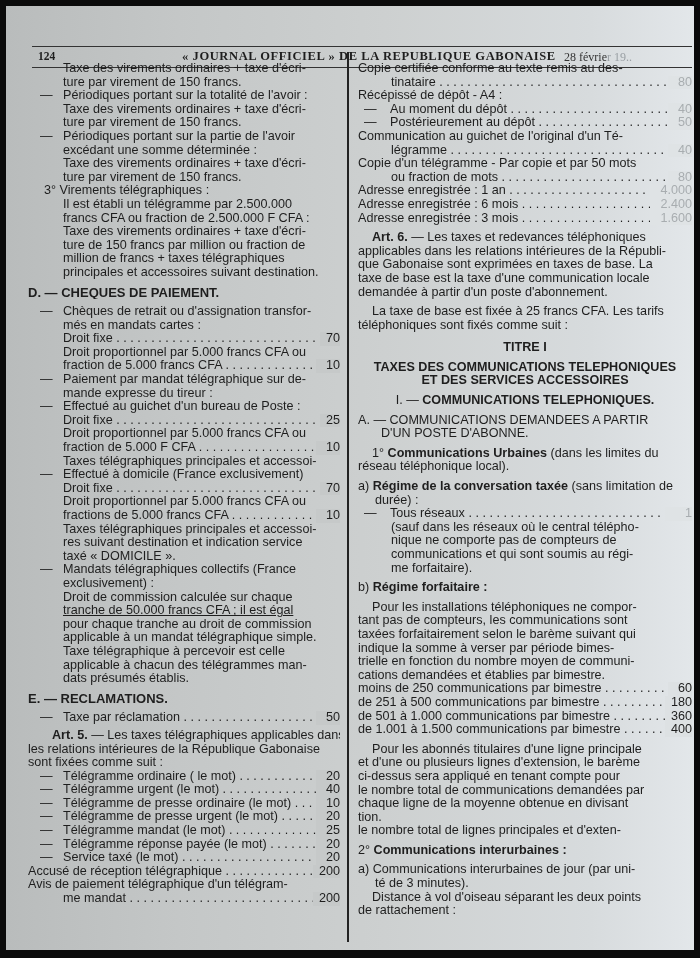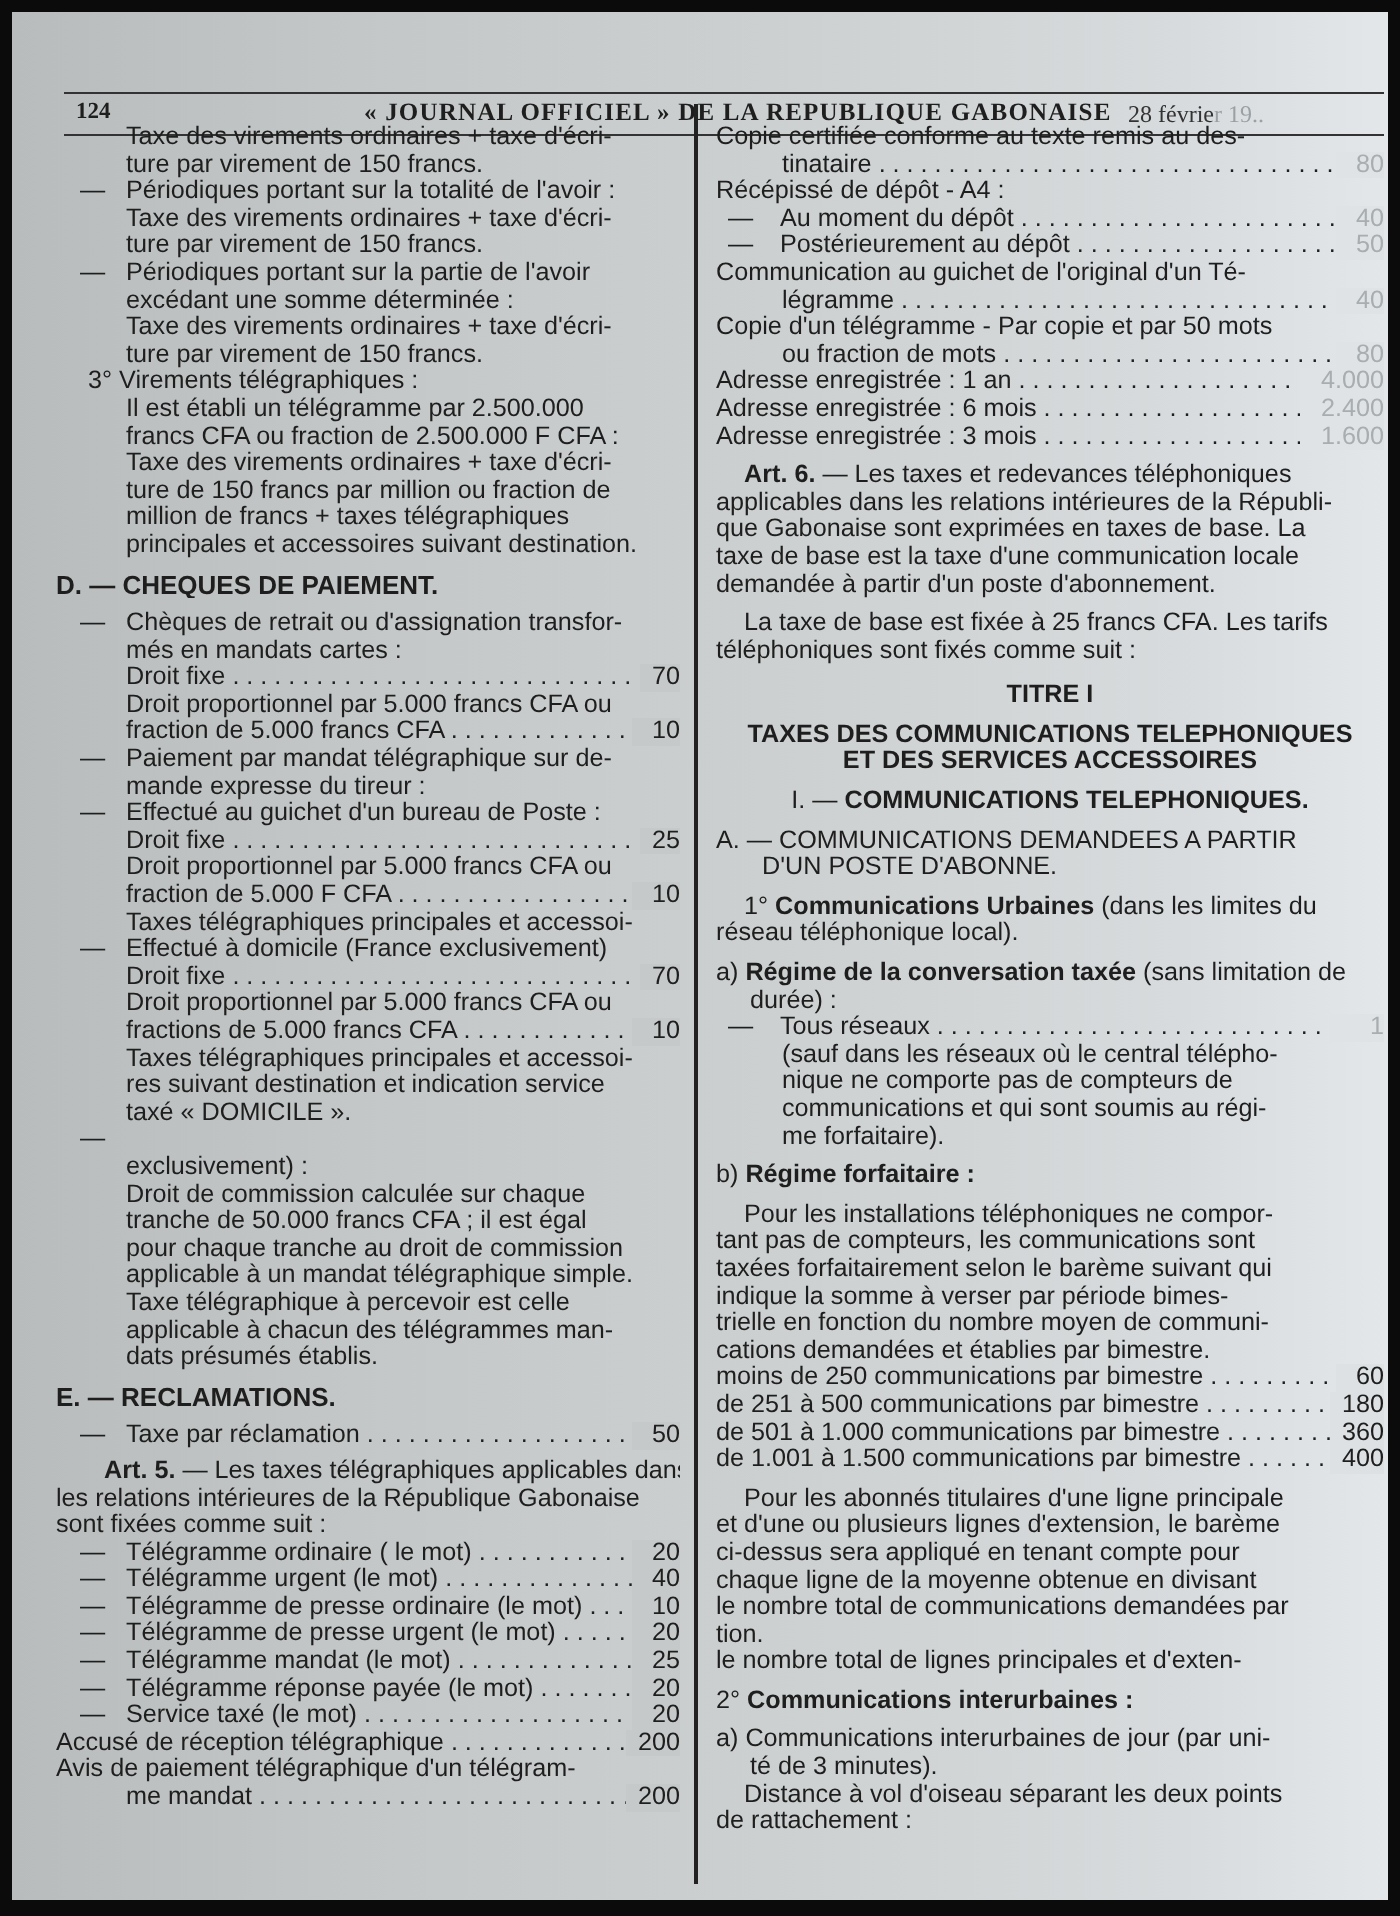--- a/index.html
+++ b/index.html
@@ -85,24 +85,24 @@
     <div class="line ind1" style="overflow: hidden;">Droit proportionnel par 5.000 francs CFA ou</div>
     <div class="line ind1" style="overflow: hidden;"><span>fraction de 5.000 F CFA</span> <span>. . . . . . . . . . . . . . . . . . . . . . . . . . . . . . . . . . . . . . . .</span><span class="val" style="background:#c6c9c9;padding-left:10px">10</span></div>
     <div class="line ind1" style="overflow: hidden;">Taxes télégraphiques principales et accessoi-</div>
     <div class="line ind1" style="overflow: hidden;"><span class="dash">—</span><span>Effectué à domicile (France exclusivement)</span></div>
     <div class="line ind1" style="overflow: hidden;"><span>Droit fixe</span> <span>. . . . . . . . . . . . . . . . . . . . . . . . . . . . . . . . . . . . . . . .</span><span class="val" style="background:#c6c9c9;padding-left:6px">70</span></div>
     <div class="line ind1" style="overflow: hidden;">Droit proportionnel par 5.000 francs CFA ou</div>
     <div class="line ind1" style="overflow: hidden;"><span>fractions de 5.000 francs CFA</span> <span>. . . . . . . . . . . . . . . . . . . . . . . . . . . . . . . . . . . . . . . .</span><span class="val" style="background:#c6c9c9;padding-left:10px">10</span></div>
     <div class="line ind1" style="overflow: hidden;">Taxes télégraphiques principales et accessoi-</div>
     <div class="line ind1" style="overflow: hidden;">res suivant destination et indication service</div>
     <div class="line ind1" style="overflow: hidden;">taxé « DOMICILE ».</div>
-    <div class="line ind1" style="overflow: hidden;"><span class="dash">—</span></div>
+    <div class="line ind1" style="overflow: hidden;"><span class="dash">—</span><span>Mandats télégraphiques collectifs (France</span></div>
     <div class="line ind1" style="overflow: hidden;">exclusivement) :</div>
     <div class="line ind1" style="overflow: hidden;">Droit de commission calculée sur chaque</div>
-    <div class="line ind1" style="overflow: hidden;">tranche de 50.000 francs CFA ; il est égal</div>
+    <div class="line ind1" style="overflow: hidden; text-decoration: underline;">tranche de 50.000 francs CFA ; il est égal</div>
     <div class="line ind1" style="overflow: hidden;">pour chaque tranche au droit de commission</div>
     <div class="line ind1" style="overflow: hidden;">applicable à un mandat télégraphique simple.</div>
     <div class="line ind1" style="overflow: hidden;">Taxe télégraphique à percevoir est celle</div>
     <div class="line ind1" style="overflow: hidden;">applicable à chacun des télégrammes man-</div>
     <div class="line ind1" style="overflow: hidden;">dats présumés établis.</div>
     <div class="gap"></div>
     <div class="line head" style="margin-left: -12px; overflow: hidden;">E. — RECLAMATIONS.</div>
     <div class="gap"></div>
     <div class="line ind1" style="overflow: hidden;"><span class="dash">—</span><span>Taxe par réclamation</span> <span>. . . . . . . . . . . . . . . . . . . . . . . . . . . . . . . . . . . . . . . .</span><span class="val" style="background:#c6c9c9;padding-left:10px">50</span></div>
     <div class="gap" style="height:4px"></div>
@@ -175,22 +175,22 @@
     <div class="line" style="overflow: hidden;">trielle en fonction du nombre moyen de communi-</div>
     <div class="line" style="overflow: hidden;">cations demandées et établies par bimestre.</div>
     <div class="line" style="overflow:hidden"><span>moins de 250 communications par bimestre</span> <span>. . . . . . . . . . . . . . . . . . . . . . . . . . . . . . . . . . . . . . . .</span><span class="val" style="background:#dde1e3;padding-left:10px">60</span></div>
     <div class="line" style="overflow:hidden"><span>de 251 à 500 communications par bimestre</span> <span>. . . . . . . . . . . . . . . . . . . . . . . . . . . . . . . . . . . . . . . .</span><span class="val" style="background:#dde1e3;padding-left:6px">180</span></div>
     <div class="line" style="overflow:hidden"><span>de 501 à 1.000 communications par bimestre</span> <span>. . . . . . . . . . . . . . . . . . . . . . . . . . . . . . . . . . . . . . . .</span><span class="val" style="background:#dde1e3;padding-left:6px">360</span></div>
     <div class="line" style="overflow:hidden"><span>de 1.001 à 1.500 communications par bimestre</span> <span>. . . . . . . . . . . . . . . . . . . . . . . . . . . . . . . . . . . . . . . .</span><span class="val" style="background:#dde1e3;padding-left:6px">400</span></div>
     <div class="gap"></div>
     <div class="line" style="padding-left: 14px; overflow: hidden;">Pour les abonnés titulaires d'une ligne principale</div>
     <div class="line" style="overflow: hidden;">et d'une ou plusieurs lignes d'extension, le barème</div>
     <div class="line" style="overflow: hidden;">ci-dessus sera appliqué en tenant compte pour</div>
+    <div class="line" style="overflow: hidden;">le nombre total de communications demandées par</div>
     <div class="line" style="overflow: hidden;">chaque ligne de la moyenne obtenue en divisant</div>
-    <div class="line" style="overflow: hidden;">le nombre total de communications demandées par</div>
     <div class="line" style="overflow: hidden;">tion.</div>
     <div class="line" style="overflow: hidden;">le nombre total de lignes principales et d'exten-</div>
     <div class="gap"></div>
     <div class="line" style="overflow: hidden;"><span>2°</span> <span class="b">Communications interurbaines :</span></div>
     <div class="gap"></div>
     <div class="line" style="overflow: hidden;"><span>a)</span> <span>Communications interurbaines de jour (par uni-</span></div>
     <div class="line" style="padding-left: 17px; overflow: hidden;">té de 3 minutes).</div>
     <div class="line" style="padding-left: 14px; overflow: hidden;">Distance à vol d'oiseau séparant les deux points</div>
     <div class="line" style="overflow: hidden;">de rattachement :</div>
   </div>

